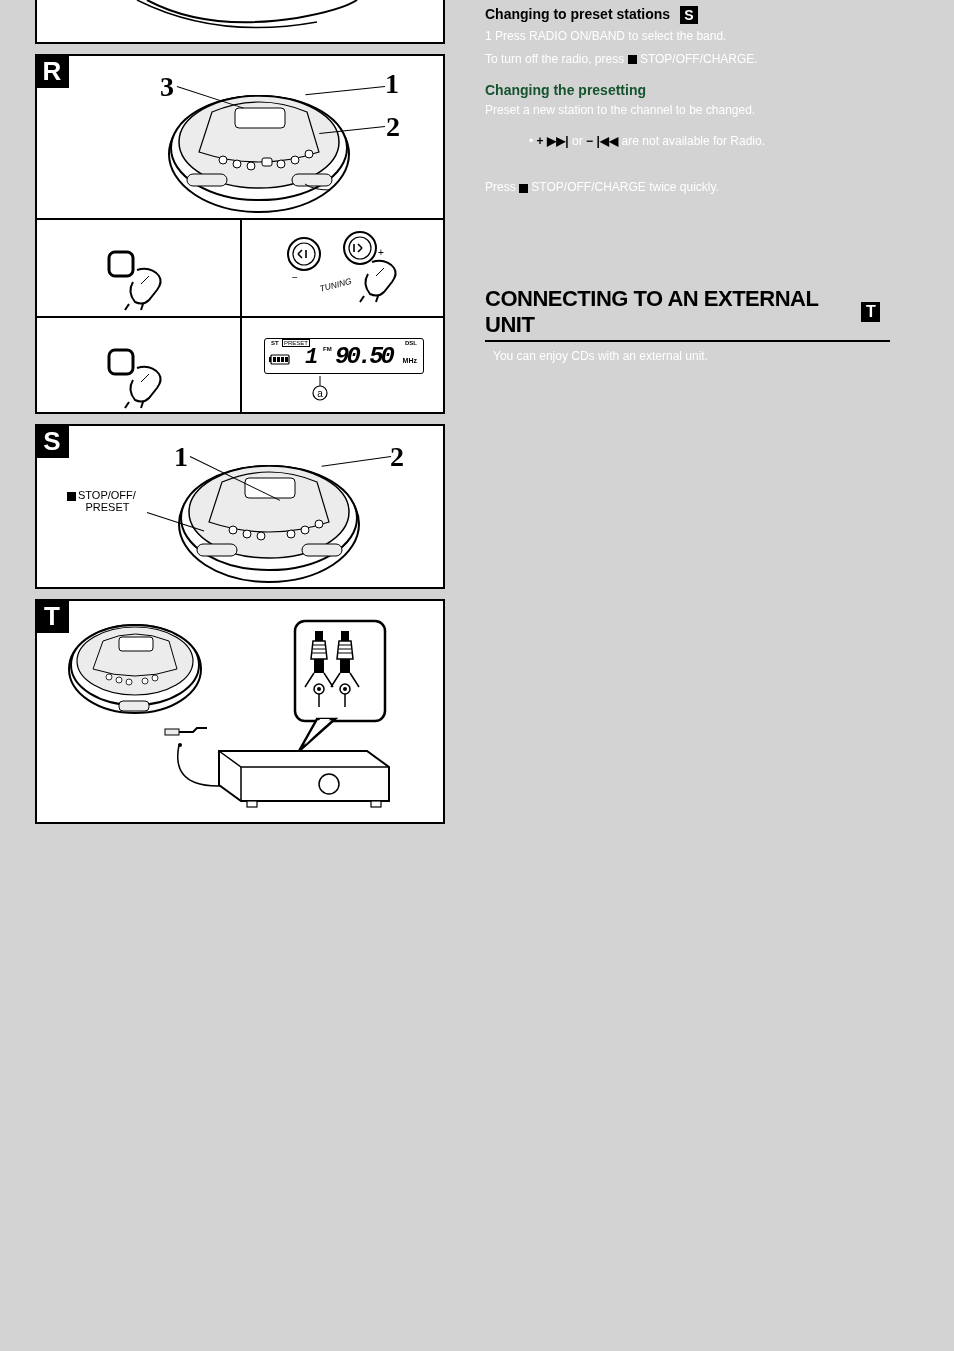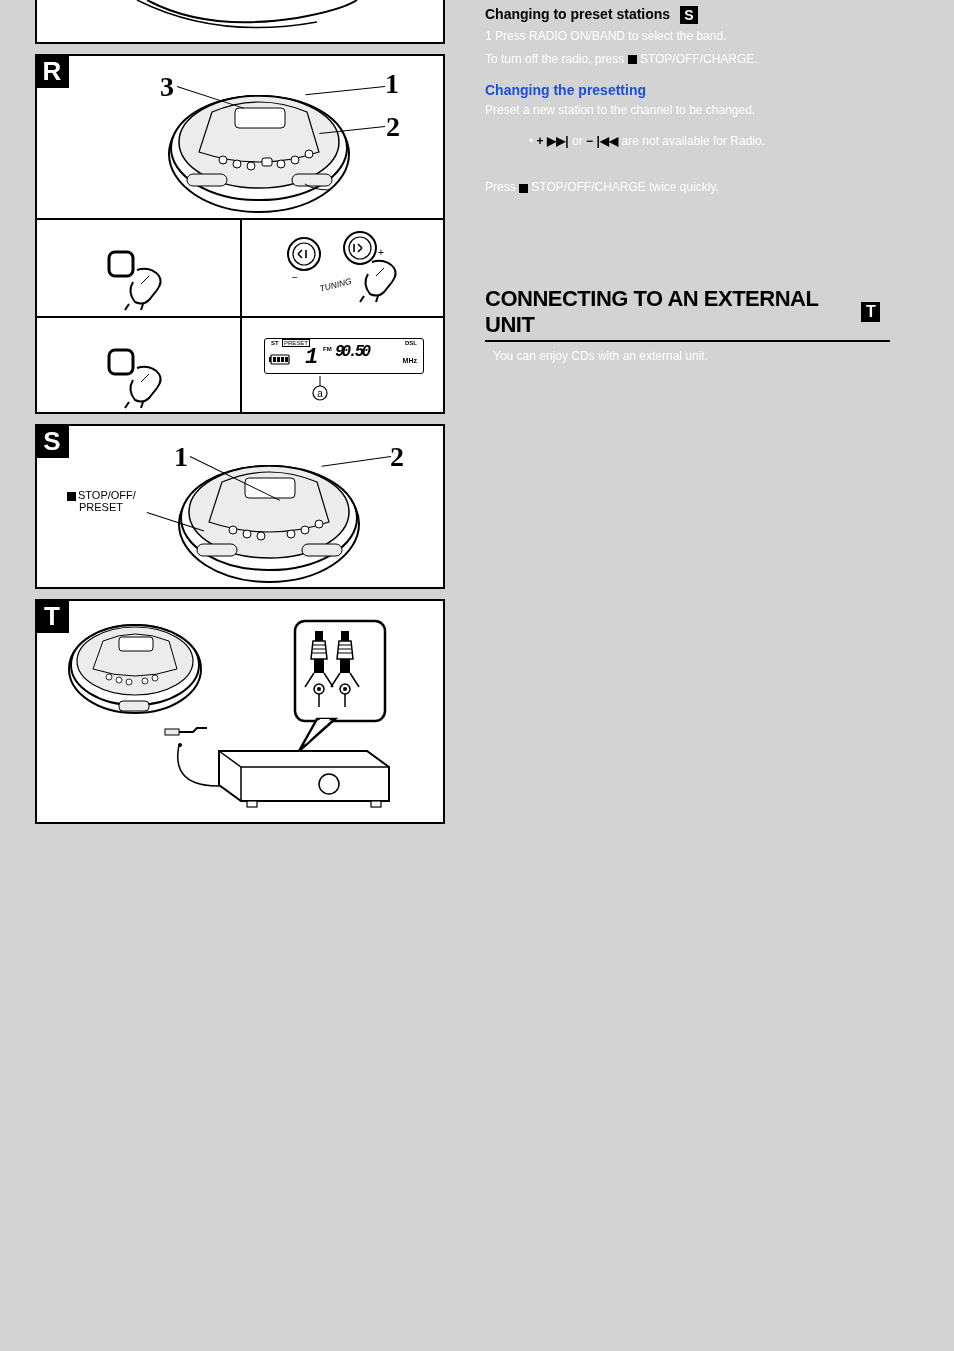--- a/index.html
+++ b/index.html
@@ -101,20 +101,21 @@
     width: 9px;
     height: 9px;
     background: #000;
     vertical-align: middle;
     margin-right: 2px;
   }
   .stop-label {
     position: absolute;
     font-size: 11px;
     line-height: 1.1;
+    text-align: center;
   }
   .inner-divider-v {
     position: absolute;
     width: 2px;
     background: #000;
   }
   .inner-divider-h {
     position: absolute;
     height: 2px;
     background: #000;
@@ -207,21 +208,21 @@
         <svg style="position:absolute;left:4px;top:14px;" width="24" height="14">
           <rect x="2" y="2" width="18" height="9" rx="1" fill="none" stroke="#000" stroke-width="1.2"></rect>
           <rect x="0" y="4" width="2" height="5" fill="#000"></rect>
           <rect x="4" y="4" width="3" height="5" fill="#000"></rect>
           <rect x="8" y="4" width="3" height="5" fill="#000"></rect>
           <rect x="12" y="4" width="3" height="5" fill="#000"></rect>
           <rect x="16" y="4" width="3" height="5" fill="#000"></rect>
         </svg>
         <span style="position:absolute;left:40px;top:6px;font-size:22px;font-family:'Courier New',monospace;font-style:italic;letter-spacing:-2px;font-weight:bold;">1</span>
         <span style="position:absolute;left:58px;top:7px;font-size:6px;font-weight:bold;">FM</span>
-        <span style="position:absolute;left:70px;top:4px;font-size:16px;font-family:'Courier New',monospace;font-style:italic;letter-spacing:-3px;font-weight:bold;">90.50</span>
+        <span style="position:absolute;left:70px;top:4px;font-size:24px;font-family:'Courier New',monospace;font-style:italic;letter-spacing:-3px;font-weight:bold;">90.50</span>
         <span style="position:absolute;right:6px;top:18px;font-size:7px;font-weight:bold;">MHz</span>
       </div>
       <svg style="position:absolute;left:70px;top:58px;" width="20" height="26">
         <line x1="10" y1="0" x2="10" y2="10" stroke="#000" stroke-width="1"></line>
         <circle cx="10" cy="17" r="7" fill="none" stroke="#000" stroke-width="1.2"></circle>
         <text x="10" y="21" font-size="10" text-anchor="middle" font-family="Arial">a</text>
       </svg>
     </div>
   </div>
 
@@ -330,21 +331,21 @@
       <div>1 Press RADIO ON/BAND to select the band.</div>
       <div style="margin-top:6px;">
         <span>To turn off the radio, press </span>
         <span style="color:#000;display:inline-block;width:9px;height:9px;background:#000;vertical-align:middle;"></span>
         <span> STOP/OFF/CHARGE.</span>
       </div>
     </div>
   </div>
 
   <div style="margin-top:14px;">
-    <div class="section-head" style="color:#1d4ed8;">Changing the presetting</div>
+    <div class="section-head" style="color:#14532d;">Changing the presetting</div>
     <div class="body-text">Preset a new station to the channel to be changed.</div>
   </div>
 
   <div style="margin-top:14px;">
     <div class="body-text">
       <div style="color:#fff;margin-left:44px;">• <span style="color:#000;font-weight:bold;">+</span> <span style="color:#000;font-weight:bold;">▶▶|</span> or <span style="color:#000;font-weight:bold;">−</span> <span style="color:#000;font-weight:bold;">|◀◀</span> are not available for Radio.</div>
     </div>
   </div>
 
   <div style="margin-top:30px;">

